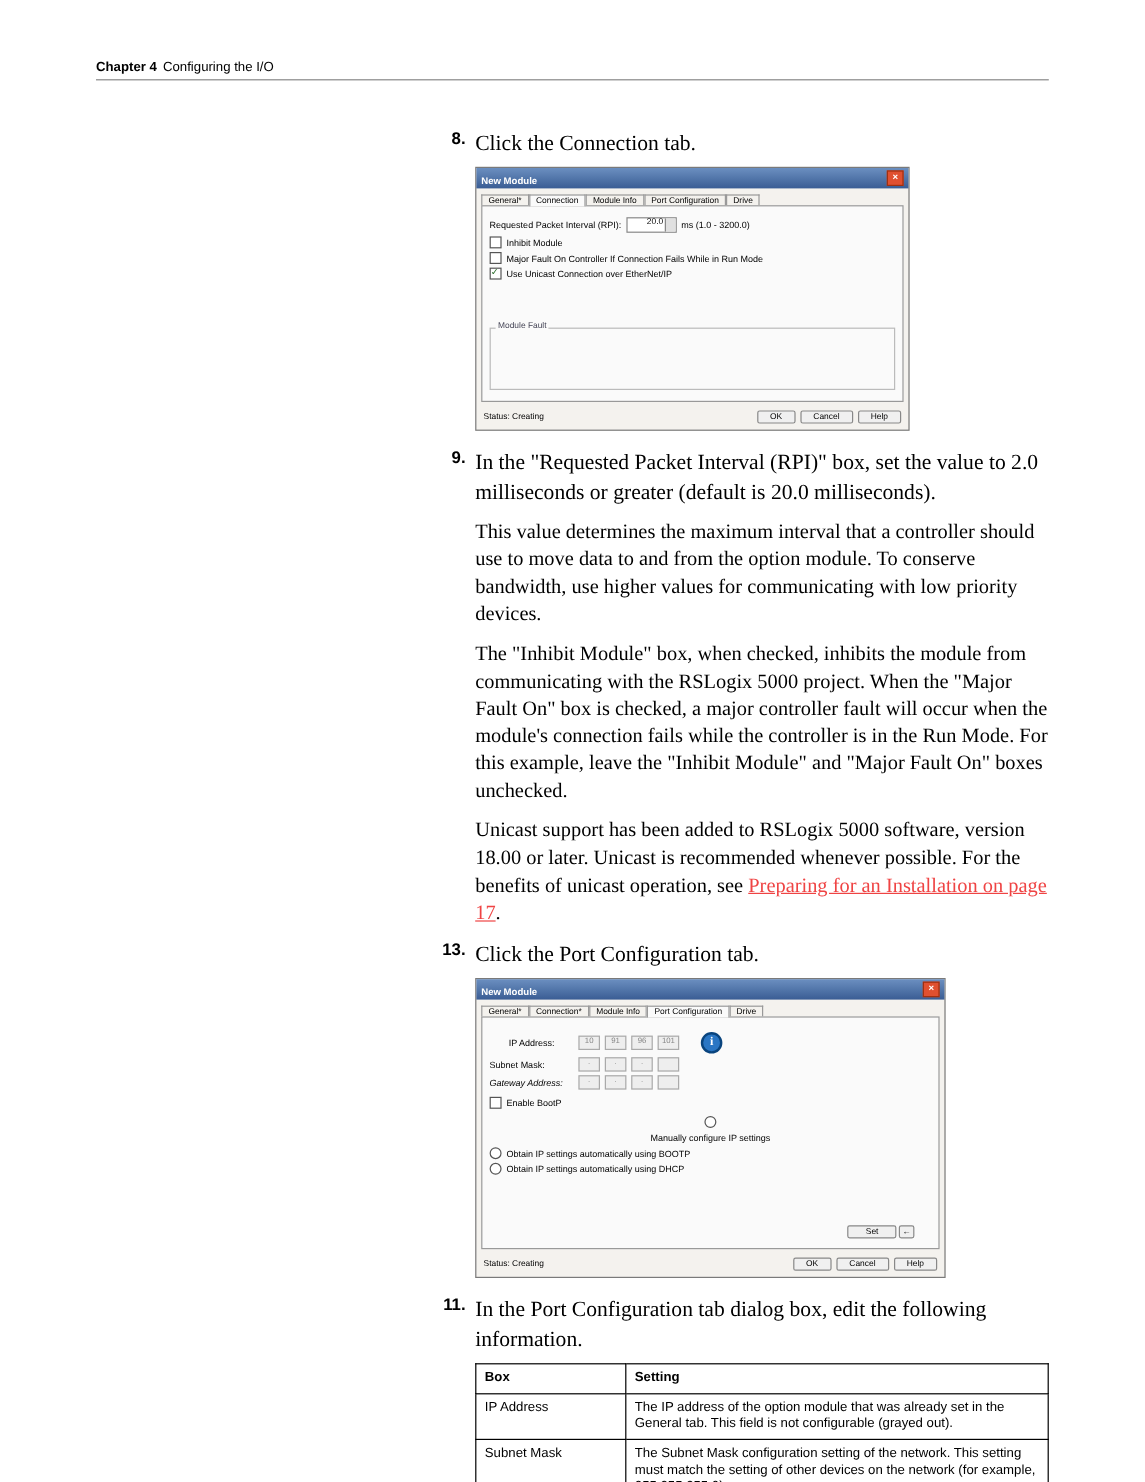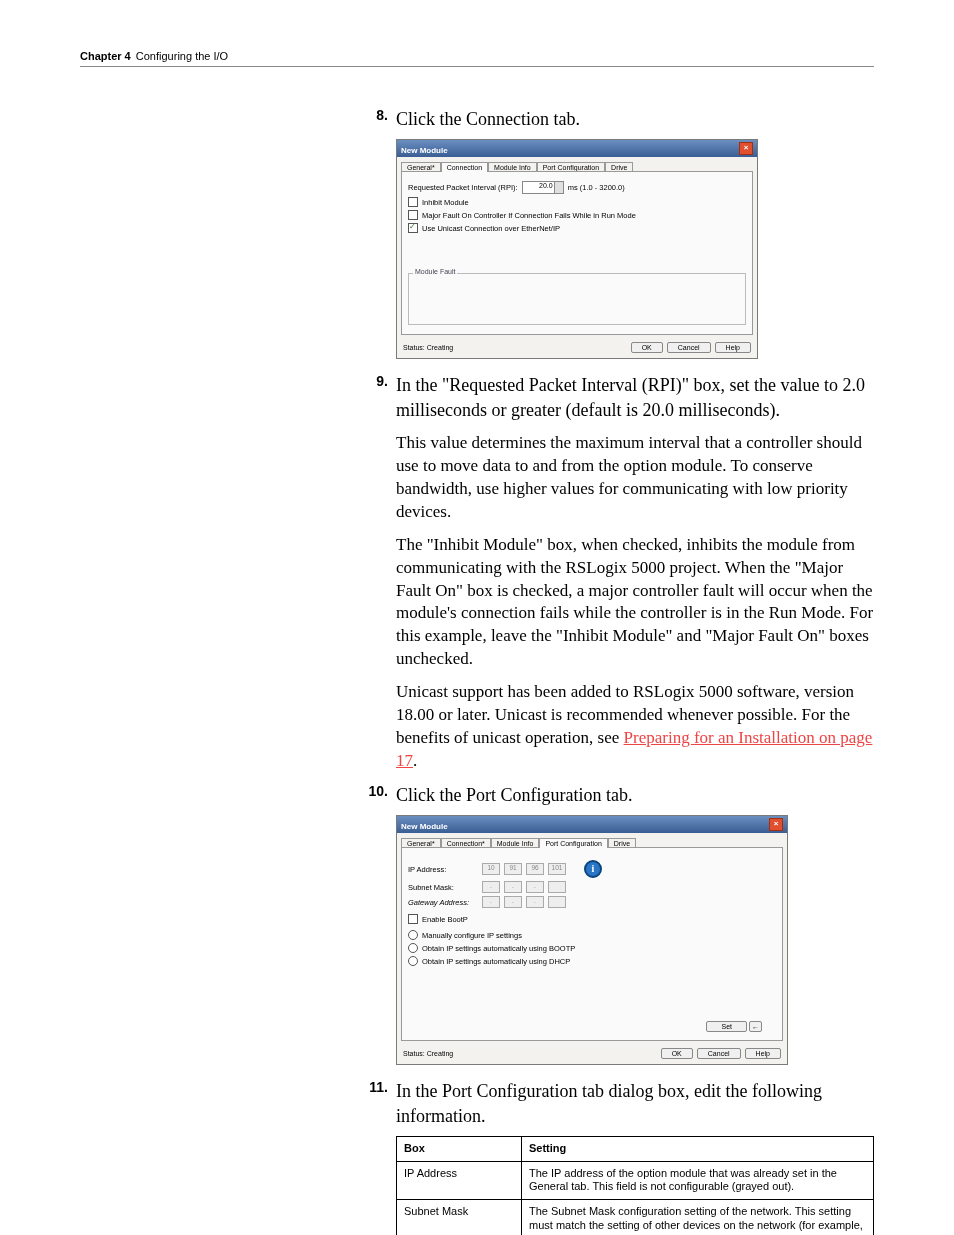--- a/index.html
+++ b/index.html
@@ -290,39 +290,39 @@
       <div class="step-text">In the "Requested Packet Interval (RPI)" box, set the value to 2.0 milliseconds or greater (default is 20.0 milliseconds).</div>
     </div>
 
     <div class="para">This value determines the maximum interval that a controller should use to move data to and from the option module. To conserve bandwidth, use higher values for communicating with low priority devices.</div>
     <div class="para">The "Inhibit Module" box, when checked, inhibits the module from communicating with the RSLogix 5000 project. When the "Major Fault On" box is checked, a major controller fault will occur when the module's connection fails while the controller is in the Run Mode. For this example, leave the "Inhibit Module" and "Major Fault On" boxes unchecked.</div>
     <div class="para">
       <span>Unicast support has been added to RSLogix 5000 software, version 18.00 or later. Unicast is recommended whenever possible. For the benefits of unicast operation, see </span><a class="link">Preparing for an Installation on page 17</a><span>.</span>
     </div>
 
     <div class="step">
-      <div class="step-num">10.</div>
+      <div class="step-num">13.</div>
       <div class="step-text">Click the Port Configuration tab.</div>
     </div>
 
     <div class="dialog" style="width:390px;">
       <div class="dlg-title">
         <span>New Module</span>
         <span class="dlg-close">×</span>
       </div>
       <div class="dlg-tabs">
         <div class="dlg-tab">General*</div>
         <div class="dlg-tab">Connection*</div>
         <div class="dlg-tab">Module Info</div>
         <div class="dlg-tab active">Port Configuration</div>
         <div class="dlg-tab">Drive</div>
       </div>
       <div class="dlg-body" style="min-height:180px;">
         <div class="dlg-row" style="margin-top:6px;">
-          <span style="width:70px;">IP Address:</span>
+          <span style="width:70px;text-align:center;">IP Address:</span>
           <span class="ipfield">10</span>
           <span class="ipfield">91</span>
           <span class="ipfield">96</span>
           <span class="ipfield">101</span>
           <span style="width:10px;"></span>
           <span class="info-icon">i</span>
         </div>
         <div class="dlg-row">
           <span style="width:70px;">Subnet Mask:</span>
           <span class="ipfield">.</span>
@@ -334,21 +334,21 @@
           <span style="width:70px;font-style:italic;">Gateway Address:</span>
           <span class="ipfield">.</span>
           <span class="ipfield">.</span>
           <span class="ipfield">.</span>
           <span class="ipfield"></span>
         </div>
         <div class="dlg-row" style="margin-top:6px;">
             <span class="checkbox"></span>
             <span>Enable BootP</span>
           </div>
-        <div class="dlg-row" style="margin-top:6px;">
+        <div class="dlg-row" style="margin-top:6px;flex-direction:column;">
             <span class="radio"></span>
             <span>Manually configure IP settings</span>
           </div>
         <div class="dlg-row">
             <span class="radio"></span>
             <span>Obtain IP settings automatically using BOOTP</span>
           </div>
         <div class="dlg-row">
             <span class="radio"></span>
             <span>Obtain IP settings automatically using DHCP</span>

